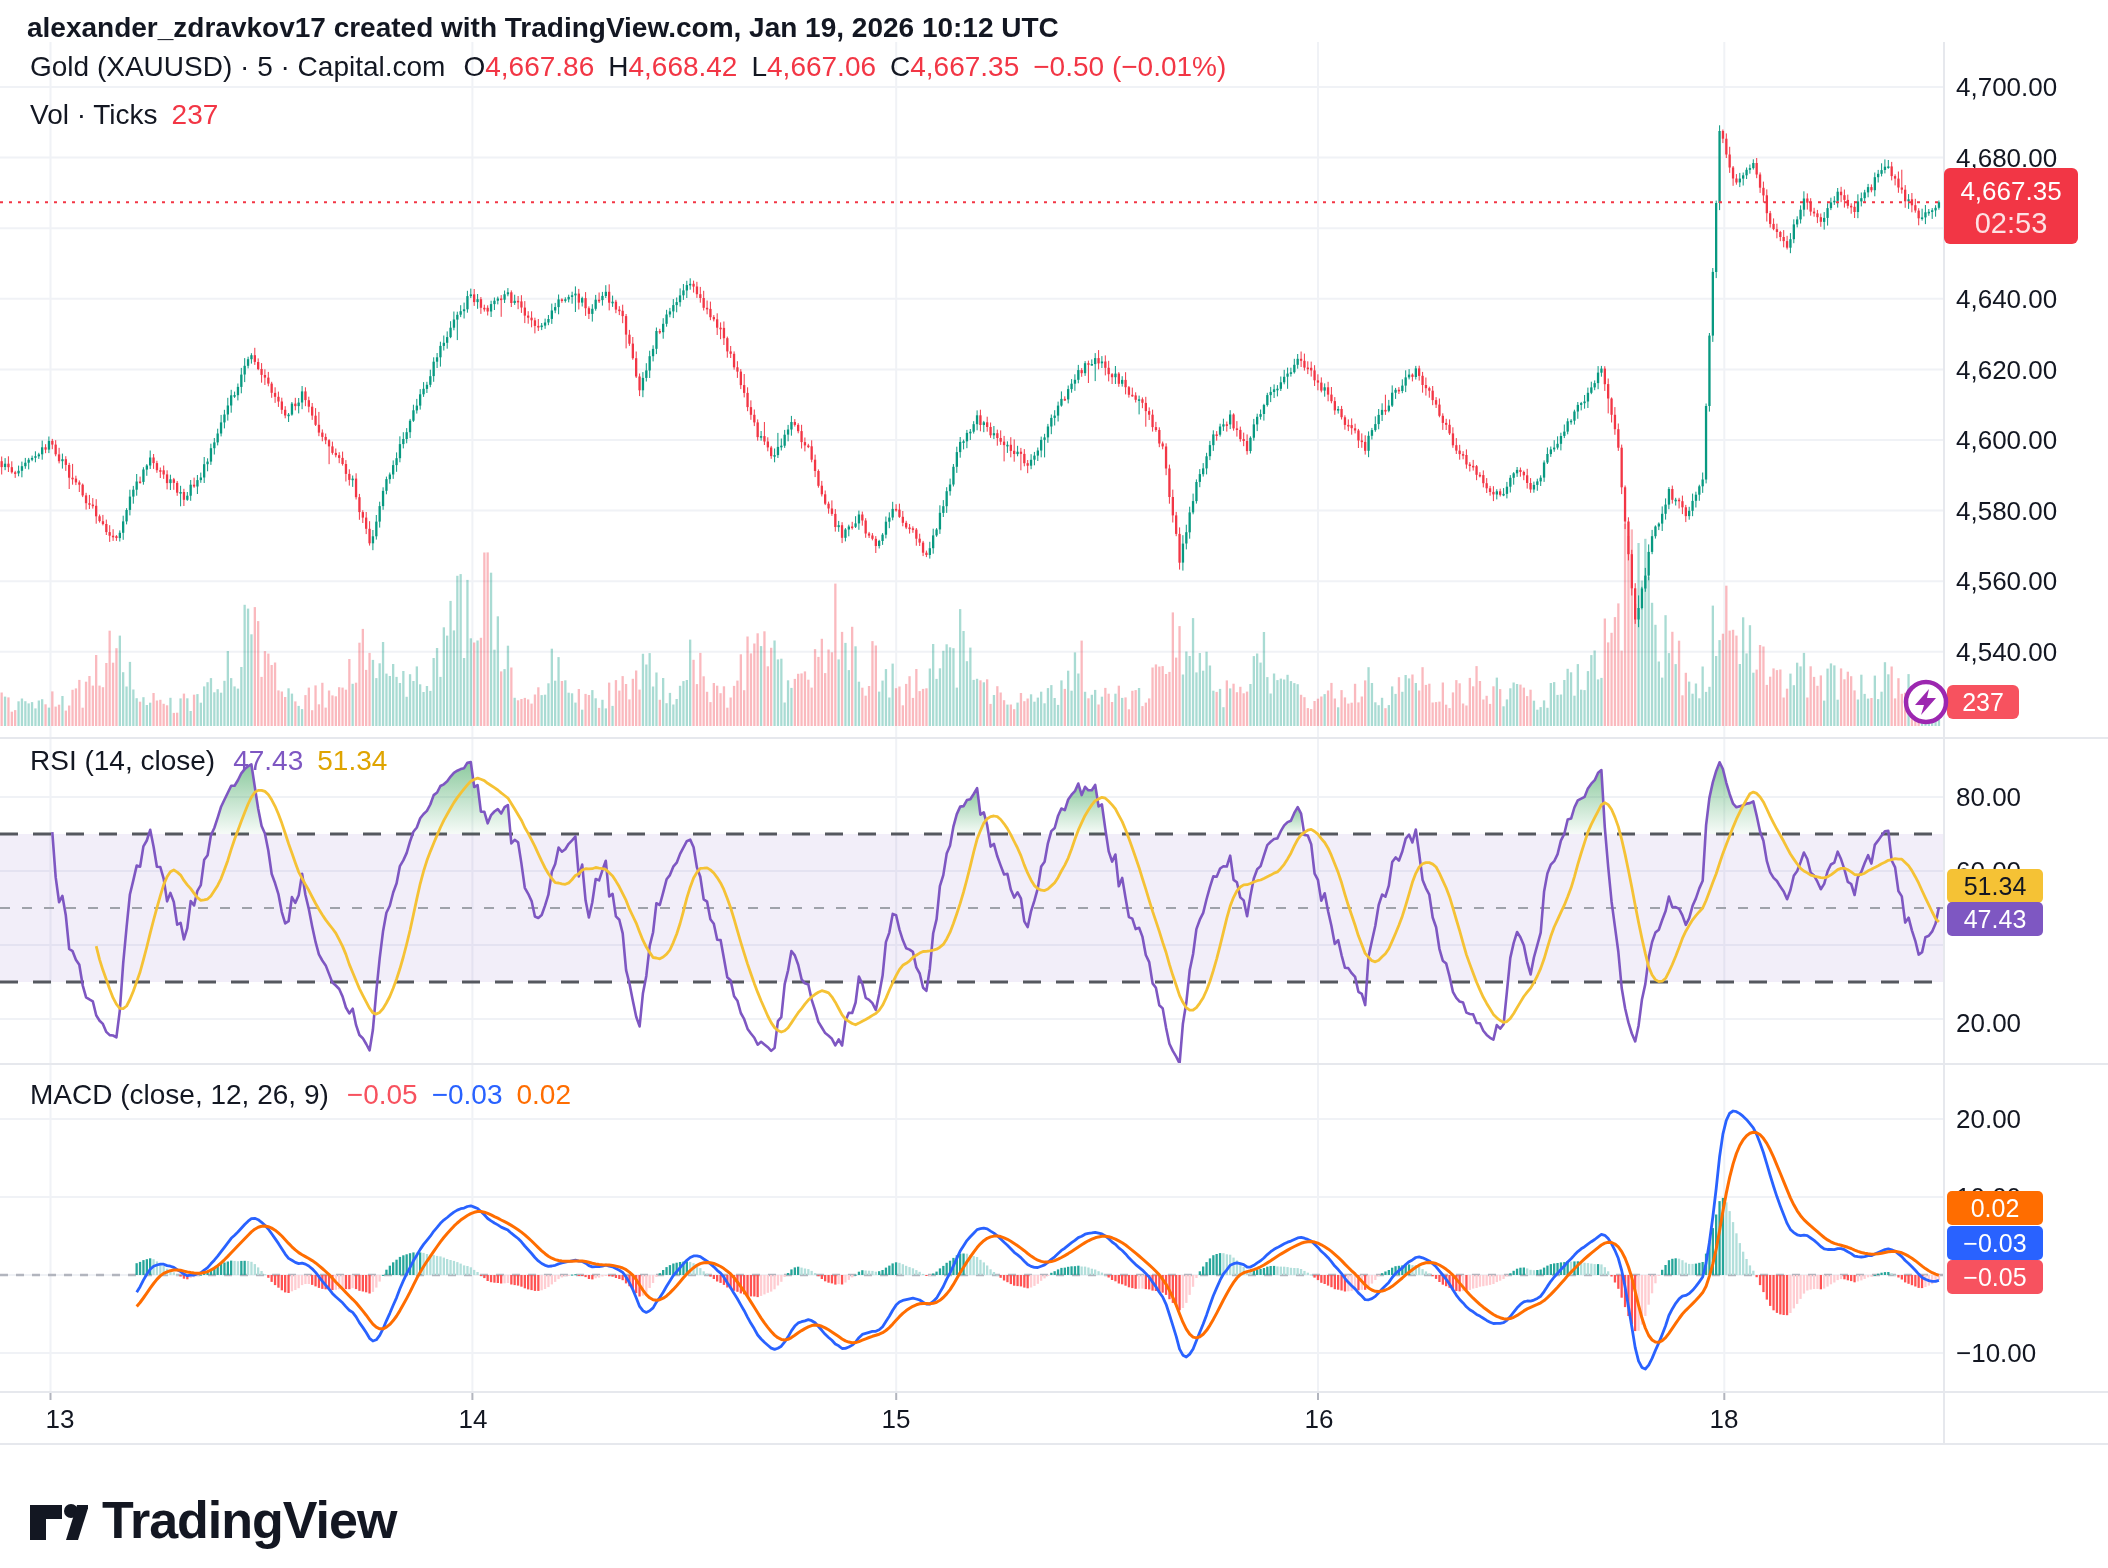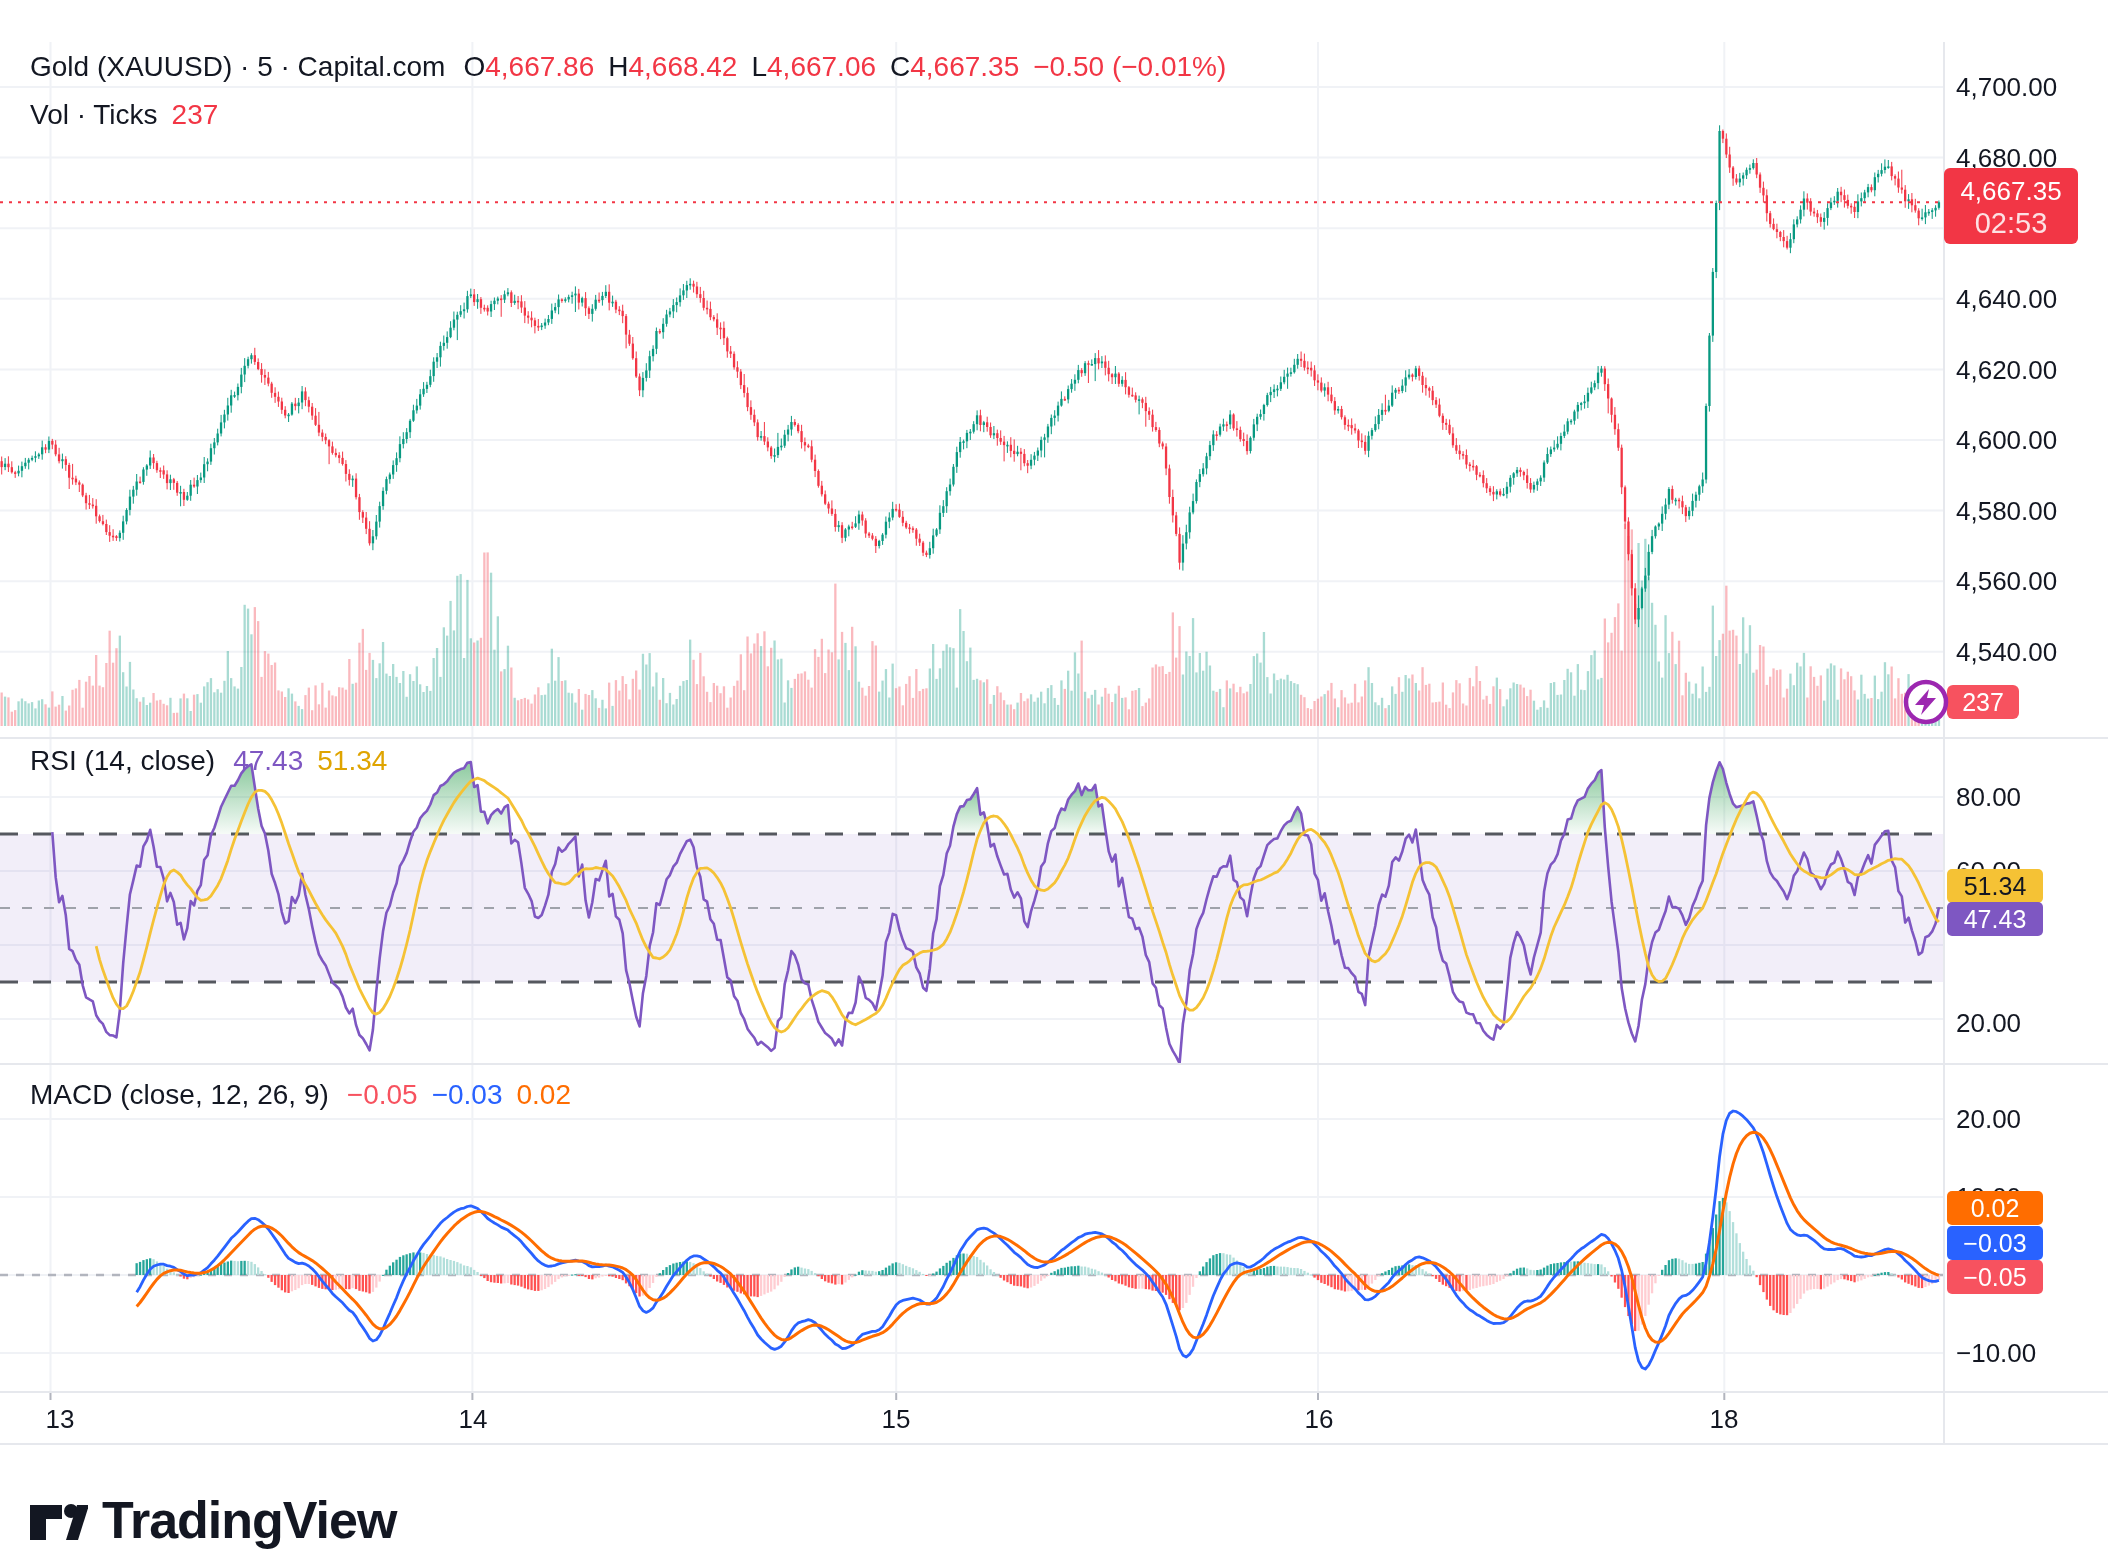--- a/index.html
+++ b/index.html
@@ -2347,20 +2347,21 @@
       <path d="M136.7 1292.2 L140.1 1286.7 L143.4 1280.1 L146.8 1274.3 L150.2 1269.3 L153.6 1266.3 L156.9 1265.0 L160.3 1264.1 L163.7 1264.2 L167.1 1265.6 L170.4 1266.2 L173.8 1267.4 L177.2 1269.7 L180.6 1271.6 L183.9 1274.1 L187.3 1275.7 L190.7 1275.2 L194.1 1275.0 L197.4 1274.0 L200.8 1272.9 L204.2 1270.1 L207.6 1267.6 L210.9 1263.8 L214.3 1260.2 L217.7 1256.2 L221.1 1251.7 L224.4 1247.3 L227.8 1242.9 L231.2 1238.3 L234.6 1235.2 L237.9 1232.0 L241.3 1228.2 L244.7 1224.5 L248.1 1221.2 L251.4 1218.7 L254.8 1218.3 L258.2 1219.7 L261.6 1222.3 L264.9 1225.3 L268.3 1229.0 L271.7 1233.8 L275.1 1238.6 L278.4 1243.4 L281.8 1248.8 L285.2 1254.1 L288.6 1258.4 L291.9 1260.3 L295.3 1262.4 L298.7 1263.6 L302.1 1263.1 L305.4 1264.1 L308.8 1266.0 L312.2 1268.8 L315.6 1272.4 L318.9 1276.7 L322.3 1281.1 L325.7 1285.1 L329.1 1289.2 L332.4 1293.4 L335.8 1296.8 L339.2 1299.7 L342.6 1302.8 L345.9 1306.6 L349.3 1310.2 L352.7 1312.4 L356.1 1316.9 L359.4 1322.6 L362.8 1327.4 L366.2 1332.5 L369.6 1338.3 L372.9 1341.0 L376.3 1339.8 L379.7 1335.4 L383.1 1328.7 L386.4 1320.8 L389.8 1313.3 L393.2 1305.3 L396.6 1297.6 L399.9 1288.8 L403.3 1280.9 L406.7 1273.7 L410.1 1267.3 L413.4 1260.8 L416.8 1255.2 L420.2 1249.4 L423.6 1244.4 L426.9 1240.3 L430.3 1236.2 L433.7 1231.3 L437.1 1227.4 L440.4 1223.3 L443.8 1220.1 L447.2 1217.5 L450.6 1214.7 L453.9 1212.1 L457.3 1210.1 L460.7 1208.7 L464.1 1208.1 L467.4 1206.5 L470.8 1205.8 L474.2 1207.1 L477.6 1208.5 L480.9 1211.6 L484.3 1214.8 L487.7 1218.5 L491.1 1220.9 L494.4 1223.0 L497.8 1224.9 L501.2 1227.1 L504.6 1228.6 L507.9 1230.1 L511.3 1233.2 L514.7 1235.9 L518.1 1238.5 L521.4 1241.8 L524.8 1246.0 L528.2 1249.8 L531.6 1253.5 L534.9 1257.5 L538.3 1260.9 L541.7 1263.5 L545.1 1265.3 L548.4 1266.3 L551.8 1266.0 L555.2 1265.3 L558.6 1263.9 L561.9 1263.0 L565.3 1262.2 L568.7 1261.5 L572.1 1260.8 L575.4 1260.2 L578.8 1261.1 L582.2 1261.4 L585.6 1263.2 L588.9 1265.6 L592.3 1266.9 L595.7 1266.6 L599.1 1266.6 L602.4 1266.1 L605.8 1265.1 L609.2 1266.1 L612.6 1266.8 L615.9 1268.6 L619.3 1270.2 L622.7 1272.4 L626.1 1277.0 L629.4 1282.6 L632.8 1289.5 L636.2 1297.8 L639.6 1306.4 L642.9 1310.7 L646.3 1312.4 L649.7 1310.8 L653.1 1307.9 L656.4 1302.1 L659.8 1297.5 L663.2 1292.2 L666.6 1286.3 L669.9 1281.0 L673.3 1275.6 L676.7 1271.6 L680.1 1267.6 L683.4 1263.9 L686.8 1260.3 L690.2 1257.5 L693.6 1255.9 L696.9 1255.9 L700.3 1256.7 L703.7 1259.0 L707.1 1261.1 L710.4 1264.0 L713.8 1266.8 L717.2 1270.3 L720.6 1273.1 L723.9 1277.1 L727.3 1282.8 L730.7 1287.7 L734.1 1293.6 L737.4 1298.8 L740.8 1304.9 L744.2 1310.7 L747.6 1317.3 L750.9 1323.3 L754.3 1328.8 L757.7 1335.0 L761.1 1339.0 L764.4 1342.3 L767.8 1345.2 L771.2 1348.1 L774.6 1349.4 L777.9 1348.2 L781.3 1346.2 L784.7 1341.9 L788.1 1336.9 L791.4 1330.9 L794.8 1326.1 L798.2 1322.9 L801.6 1321.7 L804.9 1320.8 L808.3 1319.7 L811.7 1320.7 L815.1 1322.8 L818.4 1326.5 L821.8 1330.3 L825.2 1334.3 L828.6 1337.5 L831.9 1340.3 L835.3 1344.0 L838.7 1345.8 L842.1 1348.5 L845.4 1348.4 L848.8 1347.0 L852.2 1345.1 L855.6 1342.2 L858.9 1337.7 L862.3 1334.4 L865.7 1333.4 L869.1 1332.4 L872.4 1331.4 L875.8 1331.3 L879.2 1329.7 L882.6 1326.7 L885.9 1321.5 L889.3 1316.3 L892.7 1310.2 L896.1 1305.1 L899.4 1302.0 L902.8 1300.4 L906.2 1299.6 L909.6 1298.8 L912.9 1298.2 L916.3 1299.0 L919.7 1300.0 L923.1 1302.2 L926.4 1304.1 L929.8 1304.0 L933.2 1301.5 L936.6 1298.1 L939.9 1292.4 L943.3 1286.5 L946.7 1279.2 L950.1 1272.8 L953.4 1265.8 L956.8 1258.3 L960.2 1251.1 L963.6 1245.7 L966.9 1240.6 L970.3 1236.8 L973.7 1233.2 L977.1 1229.6 L980.4 1228.7 L983.8 1228.1 L987.2 1228.8 L990.6 1231.1 L993.9 1233.1 L997.3 1235.8 L1000.7 1239.0 L1004.1 1242.3 L1007.4 1245.2 L1010.8 1248.8 L1014.2 1252.3 L1017.6 1254.9 L1020.9 1257.6 L1024.3 1261.2 L1027.7 1264.5 L1031.1 1266.4 L1034.4 1267.4 L1037.8 1267.5 L1041.2 1266.2 L1044.6 1264.9 L1047.9 1262.4 L1051.3 1259.4 L1054.7 1256.8 L1058.1 1253.6 L1061.4 1250.4 L1064.8 1248.2 L1068.2 1245.4 L1071.6 1242.7 L1074.9 1240.4 L1078.3 1237.6 L1081.7 1236.3 L1085.1 1234.2 L1088.4 1233.3 L1091.8 1232.9 L1095.2 1232.3 L1098.6 1233.1 L1101.9 1233.9 L1105.3 1235.9 L1108.7 1238.8 L1112.1 1242.0 L1115.4 1244.3 L1118.8 1247.9 L1122.2 1250.5 L1125.6 1253.9 L1128.9 1257.8 L1132.3 1261.2 L1135.7 1264.6 L1139.1 1267.4 L1142.4 1270.1 L1145.8 1273.5 L1149.2 1277.0 L1152.6 1282.2 L1155.9 1286.6 L1159.3 1292.3 L1162.7 1297.0 L1166.1 1304.3 L1169.4 1314.5 L1172.8 1325.3 L1176.2 1336.3 L1179.6 1349.2 L1182.9 1355.2 L1186.3 1357.0 L1189.7 1354.1 L1193.1 1349.0 L1196.4 1340.8 L1199.8 1332.3 L1203.2 1324.0 L1206.6 1314.9 L1209.9 1305.3 L1213.3 1295.7 L1216.7 1287.9 L1220.1 1280.2 L1223.4 1274.0 L1226.8 1269.9 L1230.2 1265.2 L1233.6 1263.7 L1236.9 1262.9 L1240.3 1263.7 L1243.7 1264.7 L1247.1 1267.0 L1250.4 1267.1 L1253.8 1265.3 L1257.2 1262.9 L1260.6 1260.8 L1263.9 1258.0 L1267.3 1254.6 L1270.7 1251.7 L1274.1 1249.3 L1277.4 1247.6 L1280.8 1245.7 L1284.2 1243.8 L1287.6 1242.2 L1290.9 1241.1 L1294.3 1239.5 L1297.7 1237.9 L1301.1 1237.3 L1304.4 1238.2 L1307.8 1239.4 L1311.2 1241.1 L1314.6 1244.3 L1317.9 1247.4 L1321.3 1251.3 L1324.7 1254.2 L1328.1 1257.7 L1331.4 1261.6 L1334.8 1266.1 L1338.2 1269.6 L1341.6 1273.6 L1344.9 1278.3 L1348.3 1282.3 L1351.7 1285.8 L1355.1 1288.9 L1358.4 1292.9 L1361.8 1296.0 L1365.2 1299.7 L1368.6 1299.8 L1371.9 1298.6 L1375.3 1296.4 L1378.7 1292.8 L1382.1 1288.9 L1385.4 1285.8 L1388.8 1282.4 L1392.2 1277.5 L1395.6 1273.4 L1398.9 1270.7 L1402.3 1267.9 L1405.7 1264.5 L1409.1 1261.7 L1412.4 1259.9 L1415.8 1257.5 L1419.2 1256.8 L1422.6 1257.8 L1425.9 1259.3 L1429.3 1260.9 L1432.7 1263.8 L1436.1 1266.8 L1439.4 1270.8 L1442.8 1275.0 L1446.2 1279.3 L1449.6 1284.1 L1452.9 1289.8 L1456.3 1295.1 L1459.7 1299.5 L1463.1 1302.9 L1466.4 1306.8 L1469.8 1309.8 L1473.2 1311.8 L1476.6 1314.4 L1479.9 1316.1 L1483.3 1318.3 L1486.7 1320.4 L1490.1 1322.2 L1493.4 1323.5 L1496.8 1323.4 L1500.2 1323.4 L1503.6 1322.7 L1506.9 1320.3 L1510.3 1316.5 L1513.7 1312.2 L1517.1 1307.8 L1520.4 1304.4 L1523.8 1301.9 L1527.2 1301.0 L1530.6 1301.1 L1533.9 1300.1 L1537.3 1298.4 L1540.7 1296.2 L1544.1 1291.6 L1547.4 1286.4 L1550.8 1281.3 L1554.2 1277.0 L1557.6 1273.3 L1560.9 1269.5 L1564.3 1266.0 L1567.7 1261.9 L1571.1 1258.7 L1574.4 1255.1 L1577.8 1251.6 L1581.2 1248.8 L1584.6 1246.7 L1587.9 1244.1 L1591.3 1241.7 L1594.7 1239.5 L1598.1 1236.8 L1601.4 1234.4 L1604.8 1235.3 L1608.2 1238.5 L1611.6 1243.8 L1614.9 1250.3 L1618.3 1258.3 L1621.7 1270.5 L1625.1 1287.0 L1628.4 1306.2 L1631.8 1326.7 L1635.2 1347.6 L1638.6 1361.1 L1641.9 1367.4 L1645.3 1369.0 L1648.7 1365.1 L1652.1 1358.4 L1655.4 1350.4 L1658.8 1342.9 L1662.2 1334.5 L1665.6 1325.7 L1668.9 1315.5 L1672.3 1308.9 L1675.7 1303.3 L1679.1 1298.9 L1682.4 1296.2 L1685.8 1295.4 L1689.2 1293.6 L1692.6 1290.3 L1695.9 1286.4 L1699.3 1281.8 L1702.7 1277.0 L1706.1 1262.9 L1709.4 1242.2 L1712.8 1217.3 L1716.2 1188.5 L1719.6 1156.7 L1722.9 1134.1 L1726.3 1120.4 L1729.7 1113.2 L1733.1 1111.0 L1736.4 1111.7 L1739.8 1113.6 L1743.2 1116.4 L1746.6 1119.7 L1749.9 1123.7 L1753.3 1127.9 L1756.7 1134.5 L1760.1 1143.2 L1763.4 1152.5 L1766.8 1163.9 L1770.2 1175.5 L1773.6 1186.5 L1776.9 1196.6 L1780.3 1206.0 L1783.7 1214.8 L1787.1 1223.4 L1790.4 1229.4 L1793.8 1232.6 L1797.2 1234.8 L1800.6 1235.6 L1803.9 1235.1 L1807.3 1235.7 L1810.7 1238.0 L1814.1 1240.4 L1817.4 1243.3 L1820.8 1246.5 L1824.2 1248.8 L1827.6 1249.5 L1830.9 1249.5 L1834.3 1249.6 L1837.7 1248.7 L1841.1 1248.7 L1844.4 1249.7 L1847.8 1251.7 L1851.2 1253.6 L1854.6 1256.1 L1857.9 1256.7 L1861.3 1257.0 L1864.7 1256.6 L1868.1 1255.7 L1871.4 1255.7 L1874.8 1254.0 L1878.2 1252.5 L1881.6 1251.0 L1884.9 1249.6 L1888.3 1248.8 L1891.7 1249.8 L1895.1 1251.2 L1898.4 1253.9 L1901.8 1256.6 L1905.2 1260.5 L1908.6 1263.5 L1911.9 1266.8 L1915.3 1270.3 L1918.7 1274.1 L1922.1 1277.5 L1925.4 1279.3 L1928.8 1280.6 L1932.2 1281.3 L1935.6 1281.4 L1938.9 1280.4" fill="none" stroke="#2962FF" stroke-width="2.8" stroke-linejoin="round"></path>
       <path d="M136.7 1306.4 L140.1 1302.5 L143.4 1298.0 L146.8 1293.2 L150.2 1288.2 L153.6 1283.5 L156.9 1279.4 L160.3 1275.9 L163.7 1273.4 L167.1 1271.9 L170.4 1270.7 L173.8 1270.1 L177.2 1270.0 L180.6 1270.3 L183.9 1271.1 L187.3 1272.0 L190.7 1272.6 L194.1 1273.1 L197.4 1273.3 L200.8 1273.2 L204.2 1272.6 L207.6 1271.6 L210.9 1270.0 L214.3 1268.1 L217.7 1265.7 L221.1 1262.9 L224.4 1259.8 L227.8 1256.4 L231.2 1252.8 L234.6 1249.3 L237.9 1245.8 L241.3 1242.3 L244.7 1238.7 L248.1 1235.2 L251.4 1231.9 L254.8 1229.2 L258.2 1227.3 L261.6 1226.3 L264.9 1226.1 L268.3 1226.7 L271.7 1228.1 L275.1 1230.2 L278.4 1232.9 L281.8 1236.0 L285.2 1239.7 L288.6 1243.4 L291.9 1246.8 L295.3 1249.9 L298.7 1252.6 L302.1 1254.7 L305.4 1256.6 L308.8 1258.5 L312.2 1260.6 L315.6 1262.9 L318.9 1265.6 L322.3 1268.5 L325.7 1271.5 L329.1 1274.6 L332.4 1278.2 L335.8 1282.0 L339.2 1285.5 L342.6 1289.0 L345.9 1292.5 L349.3 1296.0 L352.7 1299.3 L356.1 1302.8 L359.4 1306.8 L362.8 1310.9 L366.2 1315.2 L369.6 1319.8 L372.9 1324.1 L376.3 1327.2 L379.7 1328.8 L383.1 1328.8 L386.4 1327.2 L389.8 1324.4 L393.2 1320.6 L396.6 1316.0 L399.9 1310.6 L403.3 1304.6 L406.7 1298.4 L410.1 1291.9 L413.4 1285.1 L416.8 1278.3 L420.2 1272.1 L423.6 1266.5 L426.9 1261.3 L430.3 1256.3 L433.7 1251.3 L437.1 1246.5 L440.4 1241.9 L443.8 1237.5 L447.2 1233.5 L450.6 1229.8 L453.9 1226.2 L457.3 1223.0 L460.7 1220.1 L464.1 1217.7 L467.4 1215.5 L470.8 1213.6 L474.2 1212.3 L477.6 1211.5 L480.9 1211.5 L484.3 1212.2 L487.7 1213.4 L491.1 1214.9 L494.4 1216.6 L497.8 1218.2 L501.2 1220.0 L504.6 1221.7 L507.9 1223.4 L511.3 1225.4 L514.7 1227.5 L518.1 1229.7 L521.4 1232.1 L524.8 1234.9 L528.2 1237.9 L531.6 1241.0 L534.9 1244.3 L538.3 1247.6 L541.7 1250.8 L545.1 1253.7 L548.4 1256.2 L551.8 1258.2 L555.2 1259.6 L558.6 1260.5 L561.9 1261.0 L565.3 1261.2 L568.7 1261.3 L572.1 1261.2 L575.4 1261.0 L578.8 1261.0 L582.2 1261.1 L585.6 1261.5 L588.9 1262.3 L592.3 1263.2 L595.7 1263.9 L599.1 1264.5 L602.4 1264.8 L605.8 1264.9 L609.2 1265.1 L612.6 1265.4 L615.9 1266.1 L619.3 1266.9 L622.7 1268.0 L626.1 1269.7 L629.4 1272.1 L632.8 1275.1 L636.2 1279.6 L639.6 1285.0 L642.9 1290.1 L646.3 1294.6 L649.7 1297.8 L653.1 1299.8 L656.4 1300.3 L659.8 1299.7 L663.2 1298.2 L666.6 1295.9 L669.9 1292.9 L673.3 1289.4 L676.7 1285.7 L680.1 1281.8 L683.4 1277.8 L686.8 1273.9 L690.2 1270.6 L693.6 1267.7 L696.9 1265.3 L700.3 1263.6 L703.7 1262.7 L707.1 1262.4 L710.4 1262.7 L713.8 1263.5 L717.2 1264.9 L720.6 1266.5 L723.9 1268.6 L727.3 1271.2 L730.7 1274.0 L734.1 1277.8 L737.4 1282.0 L740.8 1286.6 L744.2 1291.4 L747.6 1296.6 L750.9 1301.9 L754.3 1307.3 L757.7 1312.8 L761.1 1318.1 L764.4 1322.9 L767.8 1327.4 L771.2 1331.5 L774.6 1335.1 L777.9 1337.7 L781.3 1339.4 L784.7 1339.9 L788.1 1339.3 L791.4 1337.6 L794.8 1335.3 L798.2 1332.8 L801.6 1330.6 L804.9 1328.6 L808.3 1326.9 L811.7 1325.6 L815.1 1325.1 L818.4 1325.3 L821.8 1326.3 L825.2 1327.9 L828.6 1329.8 L831.9 1331.9 L835.3 1334.3 L838.7 1336.6 L842.1 1339.0 L845.4 1340.9 L848.8 1342.1 L852.2 1342.7 L855.6 1342.6 L858.9 1341.6 L862.3 1340.2 L865.7 1338.8 L869.1 1337.5 L872.4 1336.3 L875.8 1335.3 L879.2 1334.2 L882.6 1332.7 L885.9 1330.5 L889.3 1327.6 L892.7 1324.1 L896.1 1320.3 L899.4 1316.7 L902.8 1313.4 L906.2 1310.6 L909.6 1308.3 L912.9 1306.3 L916.3 1304.8 L919.7 1303.8 L923.1 1303.5 L926.4 1303.6 L929.8 1303.7 L933.2 1303.3 L936.6 1302.2 L939.9 1300.3 L943.3 1297.5 L946.7 1293.9 L950.1 1289.6 L953.4 1284.4 L956.8 1278.5 L960.2 1272.6 L963.6 1267.2 L966.9 1261.9 L970.3 1256.9 L973.7 1252.1 L977.1 1247.6 L980.4 1243.8 L983.8 1240.7 L987.2 1238.3 L990.6 1236.9 L993.9 1236.1 L997.3 1236.1 L1000.7 1236.6 L1004.1 1237.8 L1007.4 1239.3 L1010.8 1241.2 L1014.2 1243.4 L1017.6 1245.7 L1020.9 1248.1 L1024.3 1250.7 L1027.7 1253.5 L1031.1 1256.1 L1034.4 1258.3 L1037.8 1260.2 L1041.2 1261.4 L1044.6 1262.1 L1047.9 1262.1 L1051.3 1261.6 L1054.7 1260.6 L1058.1 1259.2 L1061.4 1257.5 L1064.8 1255.6 L1068.2 1253.6 L1071.6 1251.4 L1074.9 1249.2 L1078.3 1246.9 L1081.7 1244.7 L1085.1 1242.6 L1088.4 1240.8 L1091.8 1239.2 L1095.2 1237.8 L1098.6 1236.9 L1101.9 1236.3 L1105.3 1236.2 L1108.7 1236.7 L1112.1 1237.8 L1115.4 1239.1 L1118.8 1240.9 L1122.2 1242.8 L1125.6 1245.0 L1128.9 1247.6 L1132.3 1250.3 L1135.7 1253.2 L1139.1 1256.0 L1142.4 1258.8 L1145.8 1261.8 L1149.2 1264.8 L1152.6 1268.0 L1155.9 1271.3 L1159.3 1274.9 L1162.7 1279.3 L1166.1 1284.3 L1169.4 1290.4 L1172.8 1297.3 L1176.2 1305.1 L1179.6 1314.0 L1182.9 1322.2 L1186.3 1329.2 L1189.7 1334.2 L1193.1 1337.1 L1196.4 1337.9 L1199.8 1336.8 L1203.2 1334.2 L1206.6 1330.3 L1209.9 1325.3 L1213.3 1319.4 L1216.7 1313.1 L1220.1 1306.5 L1223.4 1300.0 L1226.8 1293.8 L1230.2 1287.7 L1233.6 1282.4 L1236.9 1278.0 L1240.3 1274.7 L1243.7 1272.7 L1247.1 1271.6 L1250.4 1270.7 L1253.8 1269.6 L1257.2 1268.3 L1260.6 1266.8 L1263.9 1265.0 L1267.3 1262.9 L1270.7 1260.7 L1274.1 1258.4 L1277.4 1256.3 L1280.8 1254.1 L1284.2 1252.1 L1287.6 1250.1 L1290.9 1248.3 L1294.3 1246.5 L1297.7 1244.8 L1301.1 1243.3 L1304.4 1242.3 L1307.8 1241.7 L1311.2 1241.6 L1314.6 1242.1 L1317.9 1243.2 L1321.3 1244.8 L1324.7 1246.7 L1328.1 1248.9 L1331.4 1251.4 L1334.8 1254.4 L1338.2 1257.4 L1341.6 1260.6 L1344.9 1264.1 L1348.3 1267.5 L1351.7 1270.8 L1355.1 1273.9 L1358.4 1277.5 L1361.8 1281.2 L1365.2 1284.9 L1368.6 1287.9 L1371.9 1290.0 L1375.3 1291.3 L1378.7 1291.6 L1382.1 1291.1 L1385.4 1290.0 L1388.8 1288.5 L1392.2 1286.3 L1395.6 1283.6 L1398.9 1280.9 L1402.3 1278.0 L1405.7 1274.9 L1409.1 1272.3 L1412.4 1269.8 L1415.8 1267.3 L1419.2 1265.2 L1422.6 1263.7 L1425.9 1262.8 L1429.3 1262.5 L1432.7 1262.7 L1436.1 1263.5 L1439.4 1265.0 L1442.8 1267.0 L1446.2 1269.3 L1449.6 1272.0 L1452.9 1275.1 L1456.3 1279.1 L1459.7 1283.1 L1463.1 1287.1 L1466.4 1291.0 L1469.8 1294.8 L1473.2 1298.2 L1476.6 1301.4 L1479.9 1304.4 L1483.3 1307.2 L1486.7 1309.8 L1490.1 1312.3 L1493.4 1314.5 L1496.8 1316.3 L1500.2 1317.7 L1503.6 1318.7 L1506.9 1319.1 L1510.3 1318.5 L1513.7 1317.3 L1517.1 1315.4 L1520.4 1313.2 L1523.8 1310.9 L1527.2 1308.9 L1530.6 1307.4 L1533.9 1305.9 L1537.3 1304.4 L1540.7 1302.8 L1544.1 1300.6 L1547.4 1297.7 L1550.8 1294.4 L1554.2 1290.9 L1557.6 1287.3 L1560.9 1283.6 L1564.3 1279.7 L1567.7 1275.6 L1571.1 1272.1 L1574.4 1268.7 L1577.8 1265.3 L1581.2 1262.0 L1584.6 1258.9 L1587.9 1256.0 L1591.3 1253.1 L1594.7 1250.4 L1598.1 1247.7 L1601.4 1245.0 L1604.8 1243.1 L1608.2 1242.2 L1611.6 1242.5 L1614.9 1244.0 L1618.3 1246.9 L1621.7 1251.6 L1625.1 1258.3 L1628.4 1266.8 L1631.8 1277.5 L1635.2 1291.5 L1638.6 1305.4 L1641.9 1317.8 L1645.3 1328.0 L1648.7 1335.5 L1652.1 1340.0 L1655.4 1342.1 L1658.8 1342.3 L1662.2 1340.7 L1665.6 1337.7 L1668.9 1333.3 L1672.3 1328.4 L1675.7 1323.4 L1679.1 1318.5 L1682.4 1314.0 L1685.8 1310.3 L1689.2 1307.0 L1692.6 1303.6 L1695.9 1300.2 L1699.3 1296.5 L1702.7 1292.6 L1706.1 1286.2 L1709.4 1276.1 L1712.8 1264.2 L1716.2 1249.0 L1719.6 1230.6 L1722.9 1211.3 L1726.3 1193.1 L1729.7 1177.1 L1733.1 1163.9 L1736.4 1153.5 L1739.8 1145.5 L1743.2 1139.7 L1746.6 1135.7 L1749.9 1133.3 L1753.3 1132.2 L1756.7 1132.7 L1760.1 1134.8 L1763.4 1138.3 L1766.8 1143.4 L1770.2 1149.8 L1773.6 1157.2 L1776.9 1165.1 L1780.3 1173.3 L1783.7 1181.6 L1787.1 1189.9 L1790.4 1197.8 L1793.8 1204.8 L1797.2 1210.8 L1800.6 1215.7 L1803.9 1219.6 L1807.3 1222.8 L1810.7 1225.9 L1814.1 1228.8 L1817.4 1231.7 L1820.8 1234.6 L1824.2 1237.5 L1827.6 1239.9 L1830.9 1241.8 L1834.3 1243.4 L1837.7 1244.4 L1841.1 1245.3 L1844.4 1246.2 L1847.8 1247.3 L1851.2 1248.5 L1854.6 1250.1 L1857.9 1251.4 L1861.3 1252.5 L1864.7 1253.3 L1868.1 1253.8 L1871.4 1254.2 L1874.8 1254.1 L1878.2 1253.8 L1881.6 1253.2 L1884.9 1252.5 L1888.3 1251.8 L1891.7 1251.4 L1895.1 1251.3 L1898.4 1251.9 L1901.8 1252.8 L1905.2 1254.4 L1908.6 1256.2 L1911.9 1258.3 L1915.3 1260.7 L1918.7 1263.4 L1922.1 1266.1 L1925.4 1268.6 L1928.8 1270.8 L1932.2 1272.7 L1935.6 1274.2 L1938.9 1275.3" fill="none" stroke="#FF6D00" stroke-width="3" stroke-linejoin="round"></path>
       <line x1="0" y1="202.3" x2="1944" y2="202.3" stroke="#F23645" stroke-width="2" stroke-dasharray="3 6"></line>
       <line x1="0" y1="738" x2="2108" y2="738" stroke="#E6E8ED" stroke-width="2"></line>
       <line x1="0" y1="1064" x2="2108" y2="1064" stroke="#E6E8ED" stroke-width="2"></line>
       <line x1="0" y1="1392" x2="2108" y2="1392" stroke="#E6E8ED" stroke-width="2"></line>
       <line x1="0" y1="1444" x2="2108" y2="1444" stroke="#E6E8ED" stroke-width="2"></line>
       <line x1="1944" y1="42" x2="1944" y2="1444" stroke="#E6E8ED" stroke-width="2"></line>
     </svg>
 
+  <div class="abs hdr">alexander_zdravkov17 created with TradingView.com, Jan 19, 2026 10:12 UTC</div>
 
   <div class="abs legend" style="left:30px;top:50px;">
     <span class="t">Gold (XAUUSD) · 5 · Capital.com</span>
     <span>O</span>
     <span class="red">4,667.86</span>
     <span class="lab">H</span>
     <span class="red">4,668.42</span>
     <span class="lab">L</span>
     <span class="red">4,667.06</span>
     <span class="lab">C</span>

